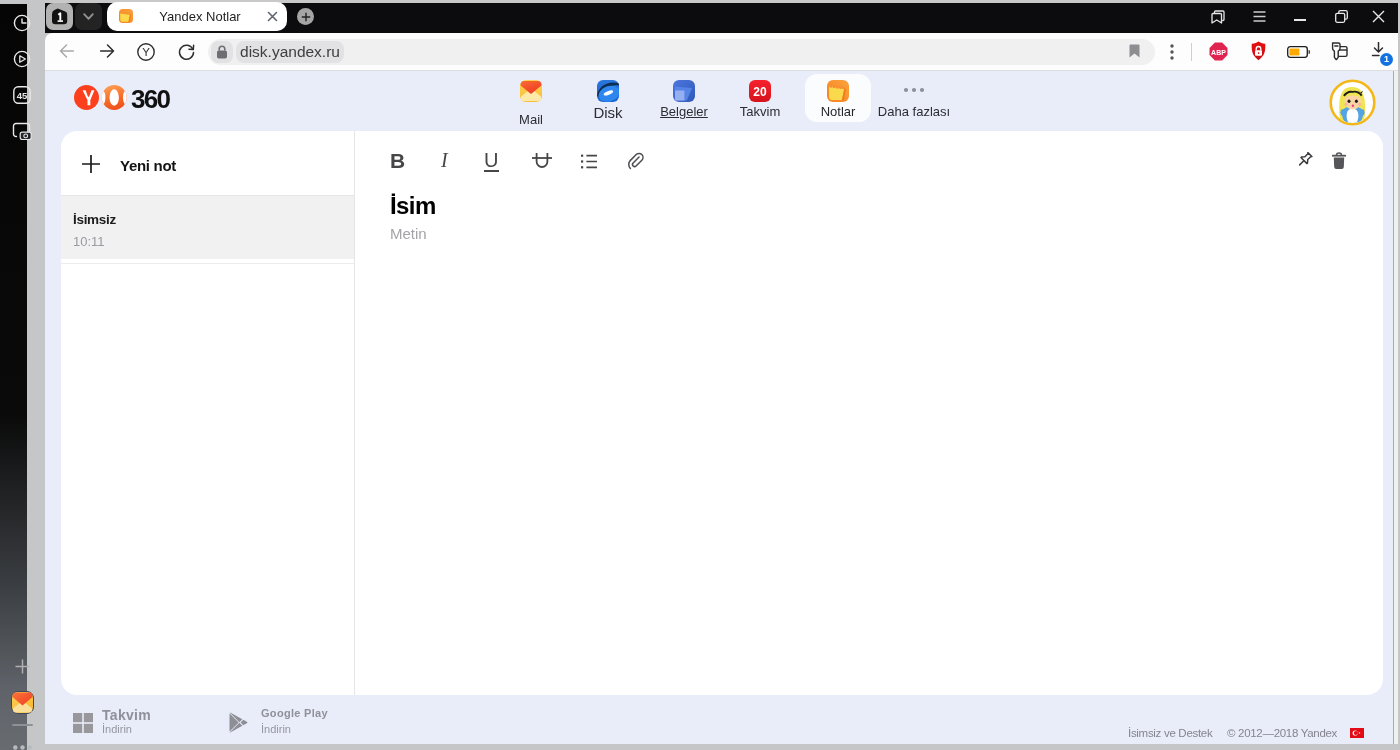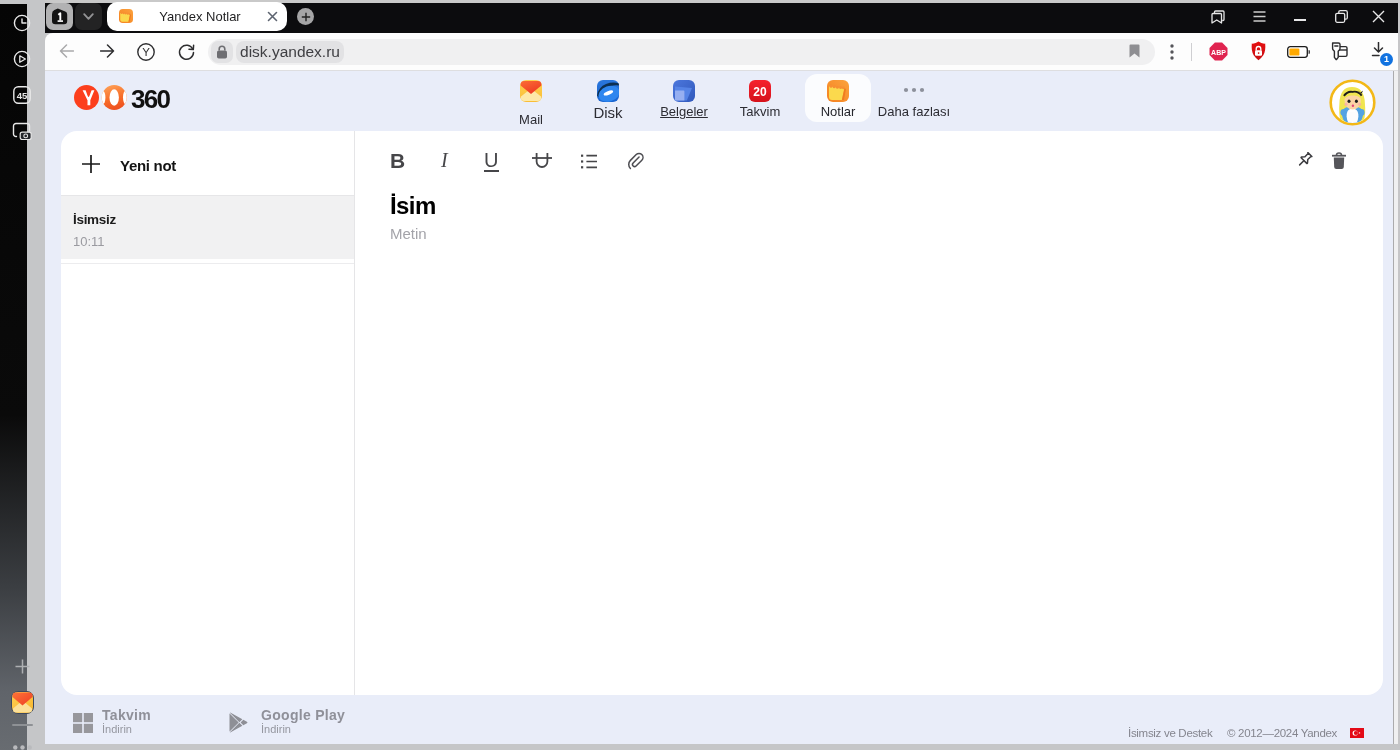--- a/index.html
+++ b/index.html
@@ -388,24 +388,24 @@
   <rect x="10.8" y="10.8" width="9.2" height="9.2" fill="#97979c"></rect>
 </svg>
 <div class="abs" style="left:102px;top:707px;font-size:14px;font-weight:bold;color:#8f9099;letter-spacing:0.3px;">Takvim</div>
 <div class="abs" style="left:102px;top:723px;font-size:11px;color:#9597a0;">İndirin</div>
 <svg class="abs" style="left:229px;top:712px;" width="20" height="21" viewBox="0 0 20 21">
   <path d="M1.2 0.4 L13.4 7.3 L10.4 10.2 L0.9 0.7 Q1 0.5 1.2 0.4 Z" fill="#8e8f96"></path>
   <path d="M0.9 20.3 L10.4 10.8 L13.4 13.7 L1.2 20.6 Q1 20.5 0.9 20.3 Z" fill="#8e8f96"></path>
   <path d="M0.6 1.4 L9.7 10.5 L0.6 19.6 Q0.5 19.3 0.5 18.8 V2.2 Q0.5 1.7 0.6 1.4 Z" fill="#8e8f96"></path>
   <path d="M14.3 7.8 L17.9 9.8 Q19.2 10.5 17.9 11.2 L14.3 13.2 L11.6 10.5 Z" fill="#8e8f96"></path>
 </svg>
-<div class="abs" style="left:261px;top:707px;font-size:14px;font-weight:bold;color:#8f9099;letter-spacing:0.3px;">Google Play</div>
+<div class="abs" style="left:261px;top:707px;font-size:11px;font-weight:bold;color:#8f9099;letter-spacing:0.3px;">Google Play</div>
 <div class="abs" style="left:261px;top:723px;font-size:11px;color:#9597a0;">İndirin</div>
 <div class="abs" style="left:1128px;top:727px;font-size:11.5px;color:#84858e;letter-spacing:-0.3px;">İsimsiz ve Destek</div>
-<div class="abs" style="left:1227px;top:727px;font-size:11.5px;color:#84858e;letter-spacing:-0.3px;">© 2012—2024 Yandex</div>
+<div class="abs" style="left:1227px;top:727px;font-size:11.5px;color:#84858e;letter-spacing:-0.3px;">© 2012—2018 Yandex</div>
 <svg class="abs" style="left:1350px;top:728px;" width="14" height="10" viewBox="0 0 14 10">
   <rect width="14" height="10" fill="#e30a17"></rect>
   <circle cx="5.2" cy="5" r="2.6" fill="#fff"></circle>
   <circle cx="5.9" cy="5" r="2.1" fill="#e30a17"></circle>
   <path d="M8.2 5 L10.4 5.7 L9 3.9 L9 6.1 L10.4 4.3 Z" fill="#fff"></path>
 </svg>
 <div class="abs" style="left:1425px;top:727px;font-size:11.5px;color:#84858e;">TR</div>
 
 <div class="abs" style="left:1393px;top:71px;width:7px;height:673px;background:#f0f0f1;border-left:1px solid #ababad;"></div>
 <div class="abs" style="left:1398px;top:0px;width:2px;height:744px;background:#c6c6c8;"></div>

